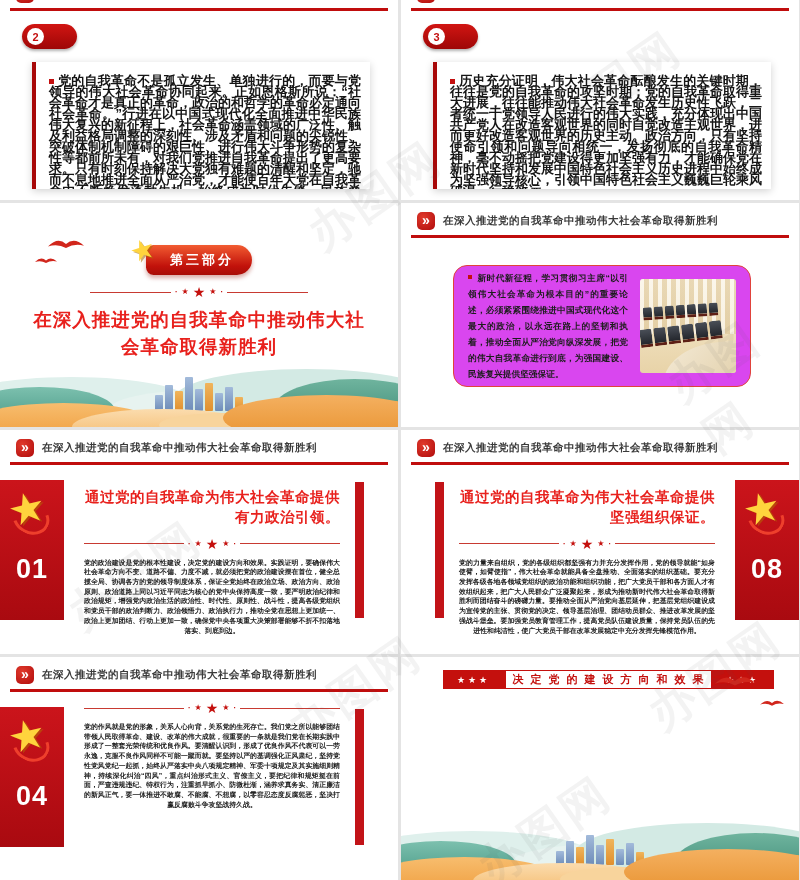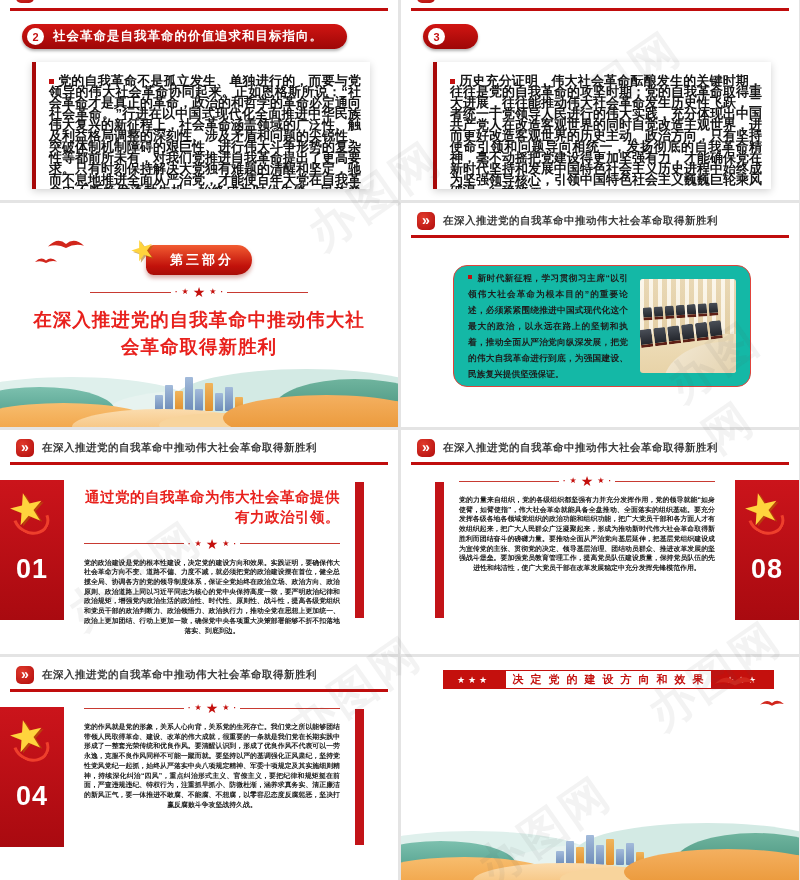--- a/index.html
+++ b/index.html
@@ -71,21 +71,21 @@
   .city i.or { background:linear-gradient(180deg,#f0b55c,#e08f2e); }
   .cl { position:absolute; border-radius:50%; }
   .cl1 { left:-7%; bottom:-16px; width:46%; height:40px; background:linear-gradient(180deg,#f7bd6e,#ef9b3a); }
   .cl2 { right:-8%; bottom:-14px; width:52%; height:46px; background:linear-gradient(180deg,#f4b060,#e8922f); }
   .cl3 { left:18%; bottom:-18px; width:46%; height:36px; background:linear-gradient(180deg,#fbdcae,#f3b562); }
   .cl4 { left:40%; bottom:-10px; width:32%; height:24px; background:#f8d49c; }
   .cl5 { left:8%;  bottom:-20px; width:40%; height:34px; background:#fdf0dc; }
 
   
   .qbox { position:absolute; left:52px; right:48px; top:62px; height:122px;
-          border:1.5px solid #e0433b; border-radius:14px; background:#14b8a6;
+          border:1.5px solid #e0433b; border-radius:14px; background:#d946ef;
           display:flex; align-items:center; gap:12px; padding:24px 14px; }
   .qtext { flex:1; font-size:8.7px; line-height:16px; font-weight:700; color:#1d1d1d; text-align:justify; }
   .qsq { display:inline-block; width:4px; height:4px; background:#c40f0f; margin:0 5px 2px 0; }
   .photo { flex:0 0 auto; width:96px; height:94px; border-radius:3px; overflow:hidden; position:relative;
            background:linear-gradient(180deg,#f7ecd3 0%, #efdfbc 55%, #e8d3a8 100%); }
   .ph-curtain { position:absolute; top:0; left:0; right:0; height:58%;
            background:repeating-linear-gradient(90deg, rgba(255,255,255,.55) 0 4px, rgba(196,164,104,.28) 4px 9px); }
   .ph-row { position:absolute; display:flex; gap:2px; }
   .ph-row i { display:block; background:linear-gradient(180deg,#4a4f58,#23262c);
               border-radius:2px 2px 0 0; border-bottom:3px solid #5d1f15; }
@@ -139,21 +139,20 @@
   <div class="grid">
 
     <section class="slide typeA">
       <div class="hdr">
         <span class="chev">»</span>
         <span class="hdr-t">在深入推进党的自我革命中推动伟大社会革命取得新胜利</span>
       </div>
       <div class="hdr-line"></div>
       <div class="pill">
         <span class="circ">2</span>
-        <span class="pill-t">社会革命是自我革命的价值追求和目标指向。</span>
       </div>
       <div class="abox">
         <p class="abody"><span class="sq"></span><span>党的自我革命不是孤立发生、单独进行的，而要与党领导的伟大社会革命协同起来。正如恩格斯所说：“社会革命才是真正的革命，政治的和哲学的革命必定通向社会革命。”行进在以中国式现代化全面推进中华民族伟大复兴的新征程上，社会革命涵盖领域的广泛性、触及利益格局调整的深刻性、涉及矛盾和问题的尖锐性、突破体制机制障碍的艰巨性、进行伟大斗争形势的复杂性等都前所未有，对我们党推进自我革命提出了更高要求。只有时刻保持解决大党独有难题的清醒和坚定，驰而不息地推进全面从严治党，才能使百年大党在自我革命中不断焕发蓬勃生机，始终成为时代先锋、民族脊梁，从而带领人民进行伟大社会革命、创造新的历史伟业。</span></p>
       </div>
     </section>
 
     <section class="slide typeA">
       <div class="hdr">
         <span class="chev">»</span>
         <span class="hdr-t">在深入推进党的自我革命中推动伟大社会革命取得新胜利</span>
@@ -283,20 +282,21 @@
       </div>
       <div class="hdr-line"></div>
       <div class="band">
         <div class="bs-wrap">
           <span class="bs-arc"></span>
           <span class="bs-star">★</span>
         </div>
         <div class="band-num">08</div>
       </div>
       <div class="thin"></div>
+      <h3 class="dtitle">通过党的自我革命为伟大社会革命提供坚强组织保证。</h3>
       <div class="sdiv ddiv">
         <i class="ln"></i>
           <span class="ds d1">·</span>
           <span class="ds d2">★</span>
           <span class="ds d3">★</span>
           <span class="ds d2">★</span>
           <span class="ds d1">·</span>
           <i class="ln"></i>
       </div>
       <p class="dbody">党的力量来自组织，党的各级组织都坚强有力并充分发挥作用，党的领导就能“如身使臂，如臂使指”，伟大社会革命就能具备全盘推动、全面落实的组织基础。要充分发挥各级各地各领域党组织的政治功能和组织功能，把广大党员干部和各方面人才有效组织起来，把广大人民群众广泛凝聚起来，形成为推动新时代伟大社会革命取得新胜利而团结奋斗的磅礴力量。要推动全面从严治党向基层延伸，把基层党组织建设成为宣传党的主张、贯彻党的决定、领导基层治理、团结动员群众、推进改革发展的坚强战斗堡垒。要加强党员教育管理工作，提高党员队伍建设质量，保持党员队伍的先进性和纯洁性，使广大党员干部在改革发展稳定中充分发挥先锋模范作用。</p>

